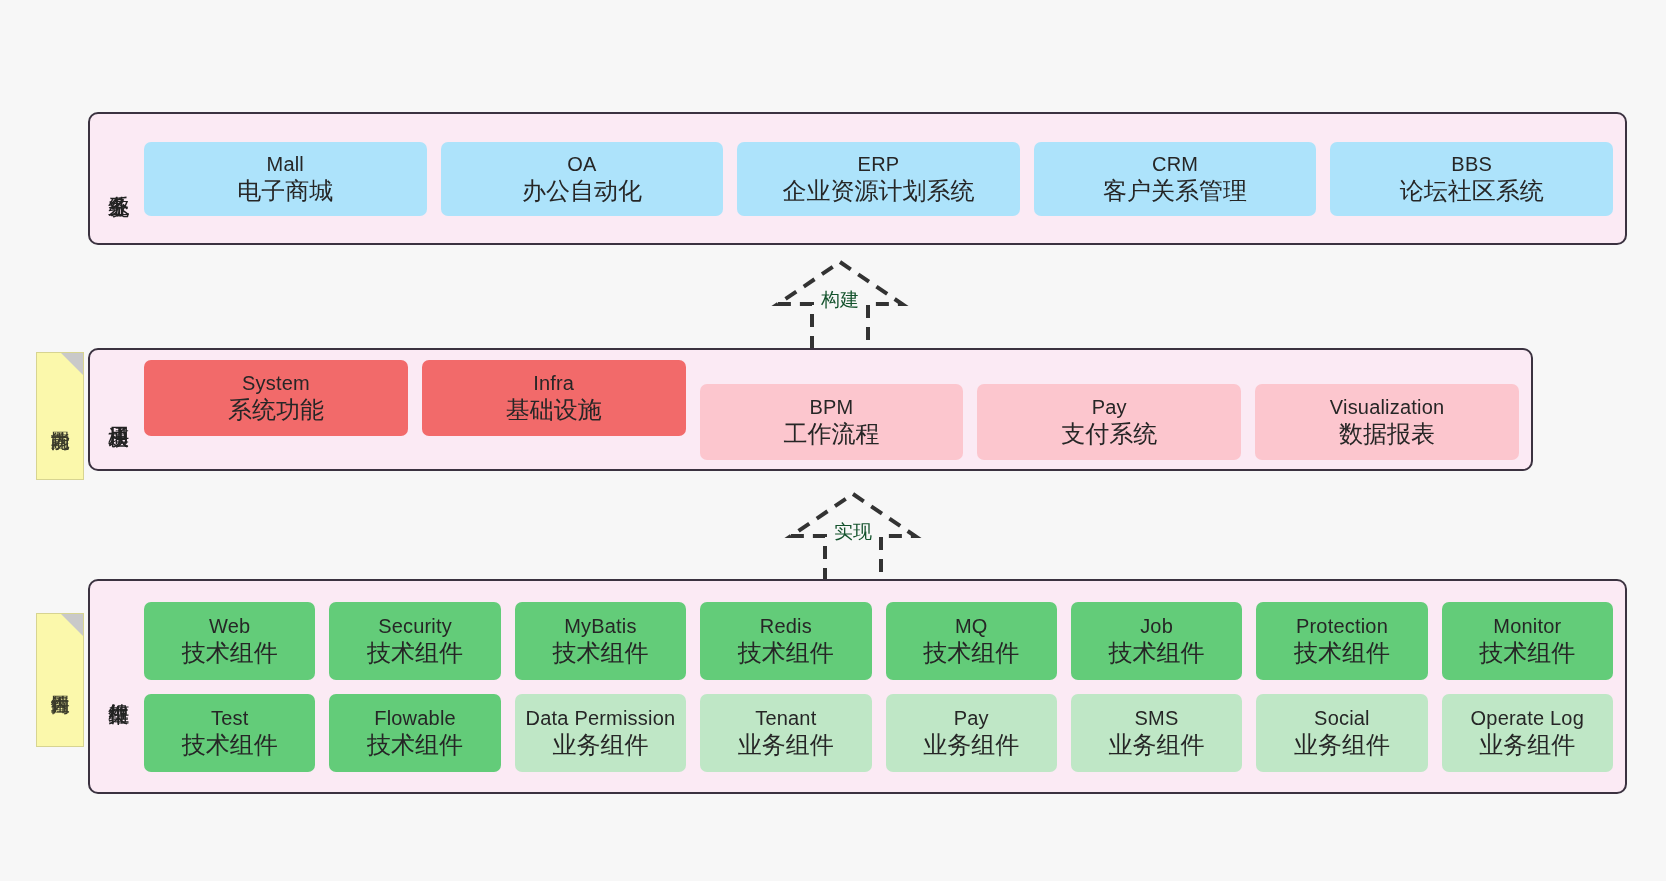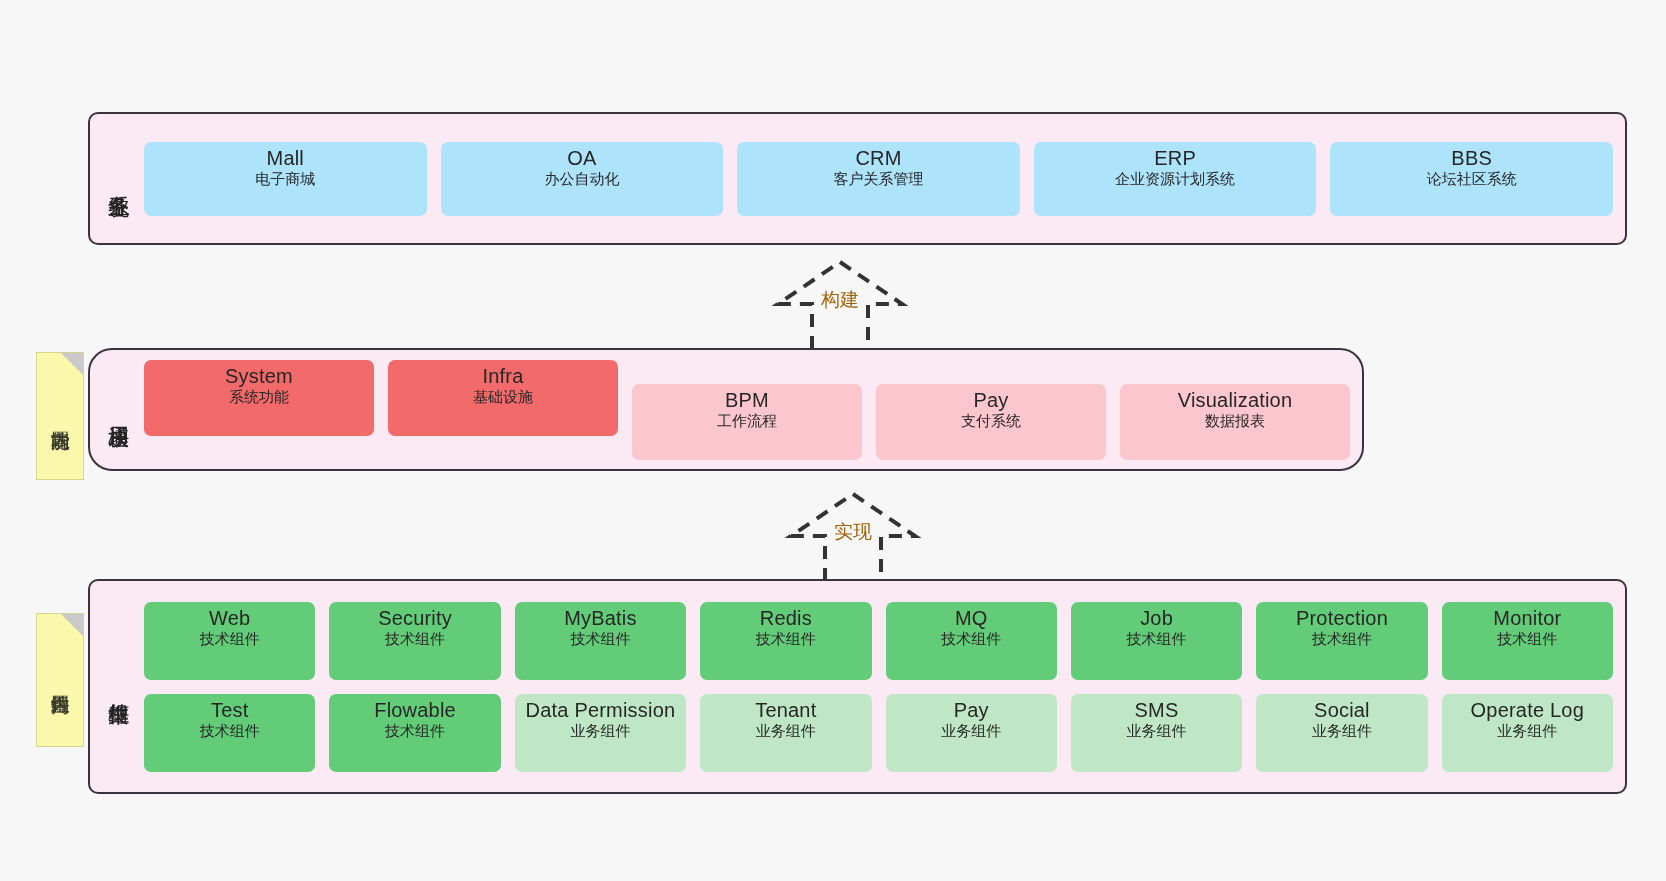--- a/index.html
+++ b/index.html
@@ -61,43 +61,43 @@
   }
 
   
   .card {
     flex: 1 1 0;
     box-sizing: border-box;
     border-radius: 7px;
     display: flex;
     flex-direction: column;
     align-items: center;
-    justify-content: flex-start;
+    justify-content: center;
     text-align: center;
     line-height: 1.22;
     color: #262626;
     padding: 4px 2px;
   }
   .card .en {
     font-size: 20px;
     letter-spacing: 0.2px;
   }
   .card .cn {
-    font-size: 15px;
+    font-size: 24px;
   }
 
   .c-blue        { background: #ade3fb; }
   .c-red         { background: #f26a6a; }
   .c-pink        { background: #fcc6ce; margin-top: 24px; }
   .c-green       { background: #63cc79; }
   .c-green-light { background: #bfe7c6; }
 
   
   #layer-business  { left: 88px;  top: 112px; width: 1539px; height: 133px; }
-  #layer-common    { left: 88px;  top: 348px; width: 1276px; height: 123px; border-radius: 24px; }
+  #layer-common    { left: 88px;  top: 348px; width: 1445px; height: 123px; }
   #layer-framework { left: 88px;  top: 579px; width: 1539px; height: 215px; }
 
   #layer-business  .card { height: 74px; }
   #layer-common    .card { height: 76px; }
   #layer-framework .card { height: 78px; }
 
   
   .note {
     position: absolute;
     box-sizing: border-box;
@@ -135,21 +135,21 @@
   .connector svg { display: block; overflow: visible; }
   .connector .conn-label {
     position: absolute;
     left: 50%;
     transform: translateX(-50%);
     top: 34px;
     background: #f7f7f7;
     padding: 0 3px;
     font-size: 19px;
     line-height: 1.1;
-    color: #a16207;
+    color: #14532d;
     white-space: nowrap;
   }
   #connector-build     { left: 750px; top: 256px; }
   #connector-implement { left: 763px; top: 488px; text-decoration: underline; }
 </style>
 </head>
 <body>
 
 <div id="canvas">
 
@@ -159,26 +159,26 @@
       <div class="card-row">
         <div class="card c-blue">
           <span class="en">Mall</span>
           <span class="cn">电子商城</span>
         </div>
         <div class="card c-blue">
           <span class="en">OA</span>
           <span class="cn">办公自动化</span>
         </div>
         <div class="card c-blue">
+          <span class="en">ERP</span>
+          <span class="cn">企业资源计划系统</span>
+        </div>
+        <div class="card c-blue">
           <span class="en">CRM</span>
           <span class="cn">客户关系管理</span>
-        </div>
-        <div class="card c-blue">
-          <span class="en">ERP</span>
-          <span class="cn">企业资源计划系统</span>
         </div>
         <div class="card c-blue">
           <span class="en">BBS</span>
           <span class="cn">论坛社区系统</span>
         </div>
       </div>
     </div>
   </div>
 
   <div class="connector" id="connector-build">

